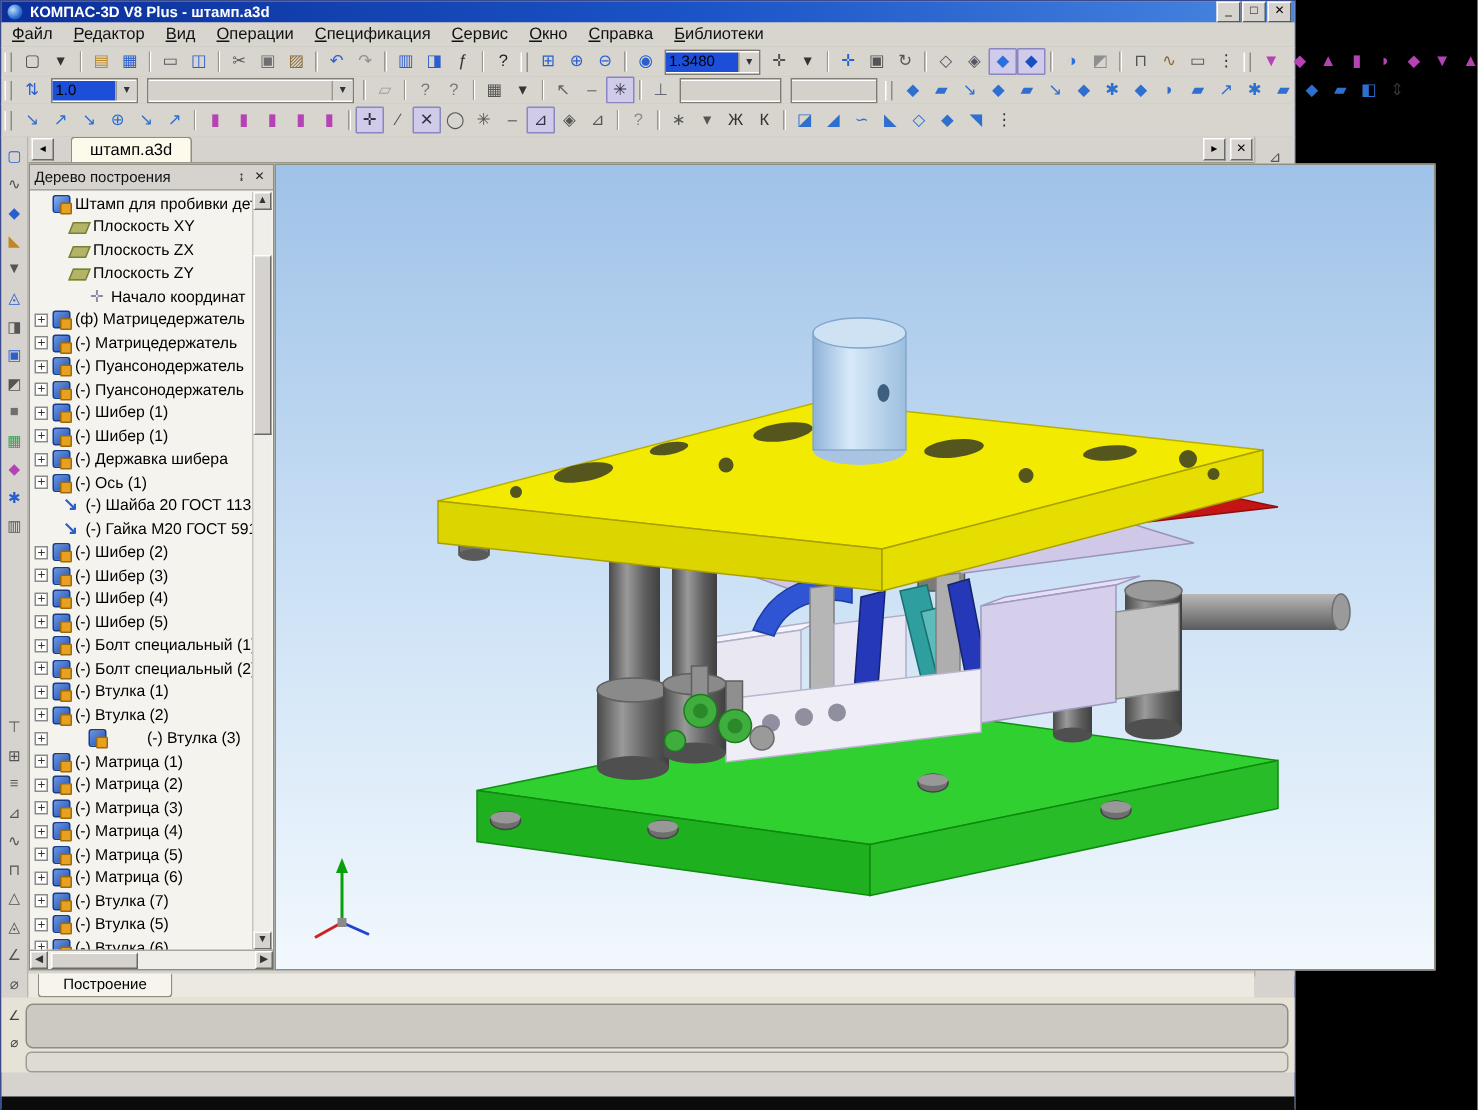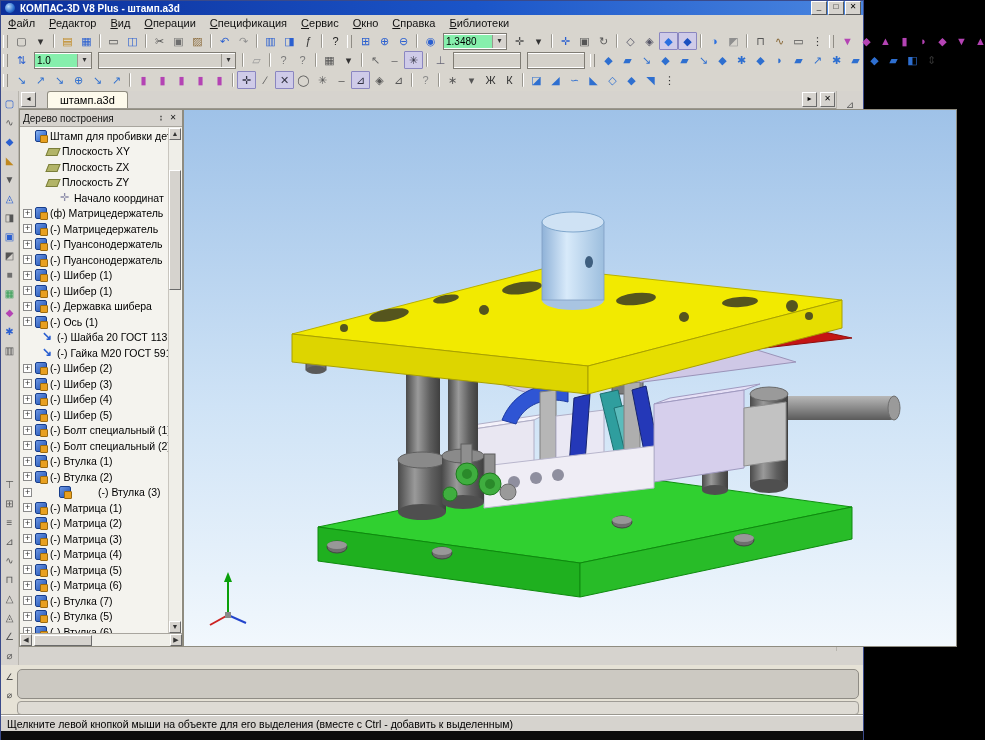--- a/index.html
+++ b/index.html
@@ -19,21 +19,21 @@
   #tb1{top:30px;height:20px;}
   #tb2{top:50px;height:18px;}
   #tb3{top:68px;height:22px;}
   .grip{width:3px;height:13px;border-left:1px solid #fff;border-right:1px solid #8f8c85;margin:0 4px 0 2px;flex:none;}
   .tlist{display:flex;align-items:center;}
   .tbtn{min-width:17px;width:17px;height:16px;display:flex;align-items:center;justify-content:center;font-size:11px;line-height:1;flex:none;border:1px solid transparent;border-radius:1px;cursor:default;}
   .tbtn span{pointer-events:none;}
   .tbtn.p{background:#cfcbe8;border-color:#8a86c0;}
   .tbtn.sep{min-width:0;width:0px;height:14px;border:none;border-left:1px solid #9a978f;border-right:1px solid #ffffff;margin:0 3px;}
   .combo{display:flex;align-items:center;border:1px solid #7f7c74;background:#fff;height:15px;margin:0 3px;flex:none;}
-  .combo input{border:none;font-size:10px;padding:0 2px;height:13px;font-family:"Liberation Sans",sans-serif;background:#86efac;}
+  .combo input{border:none;font-size:10px;padding:0 2px;height:13px;font-family:"Liberation Sans",sans-serif;background:#1d4ed8;}
   .combo.gray input{background:#d4d1ca;}
   .combo .cbtn{width:13px;height:13px;background:#d6d3ce;border-left:1px solid #9a978f;font-size:8px;text-align:center;line-height:12px;color:#333;flex:none;}
   
   #leftrail{position:absolute;top:90px;left:0;width:18px;height:574px;background:#d6d3ce;border-right:1px solid #b8b5ae;display:flex;flex-direction:column;align-items:center;padding-top:3px;box-sizing:border-box;}
   .lrbtn{width:15px;height:15px;margin:1px 0;font-size:10px;display:flex;align-items:center;justify-content:center;flex:none;border:1px solid transparent;}
   .railgap{flex:1;}
   #rightrail{position:absolute;top:90px;right:0;width:27px;height:560px;background:#d6d3ce;border-left:1px solid #b8b5ae;display:flex;flex-direction:column;align-items:center;padding-top:4px;box-sizing:border-box;}
   .rrmore{font-size:8px;color:#333;width:15px;text-align:right;margin:2px 0 6px 0;}
   
   #tabbar{position:absolute;top:90px;left:18px;right:27px;height:18px;background:#d6d3ce;display:flex;align-items:flex-end;border-bottom:1px solid #9a978f;box-sizing:border-box;}
@@ -1020,26 +1020,28 @@
       <g>
         <line x1="44" y1="505" x2="44" y2="470" stroke="#0aa00a" stroke-width="2"></line>
         <polygon points="40,472 48,472 44,462" fill="#0aa00a"></polygon>
         <line x1="44" y1="505" x2="26" y2="515" stroke="#cc2222" stroke-width="2"></line>
         <line x1="44" y1="505" x2="62" y2="513" stroke="#2244cc" stroke-width="2"></line>
         <rect x="41" y="502" width="6" height="6" fill="#8a8a8a"></rect>
       </g>
     </svg>
   </div>
 
+  <div id="bottab">
+    <div class="btab">
+      <span>Построение</span>
+    </div>
+  </div>
 
   <div id="proparea">
     <div class="propmini">∠</div>
     <div class="propmini propmini2">⌀</div>
     <div class="propbig"></div>
     <div class="propsmall"></div>
   </div>
 
-  <div id="statusbar">
-    <span>Щелкните левой кнопкой мыши на объекте для его выделения (вместе с Ctrl - добавить к выделенным)</span>
-  </div>
   <div id="blackbar"></div>
 
 </div>
 
 </body></html>

